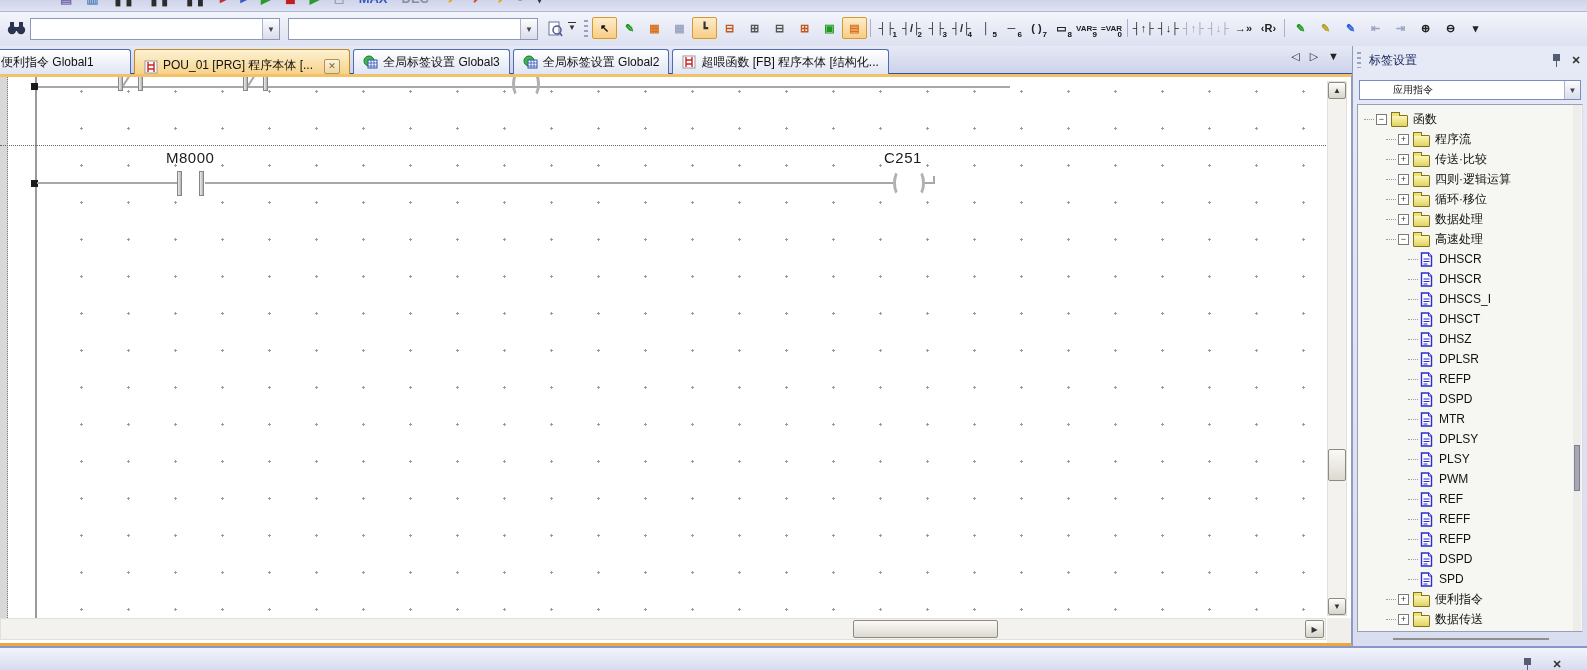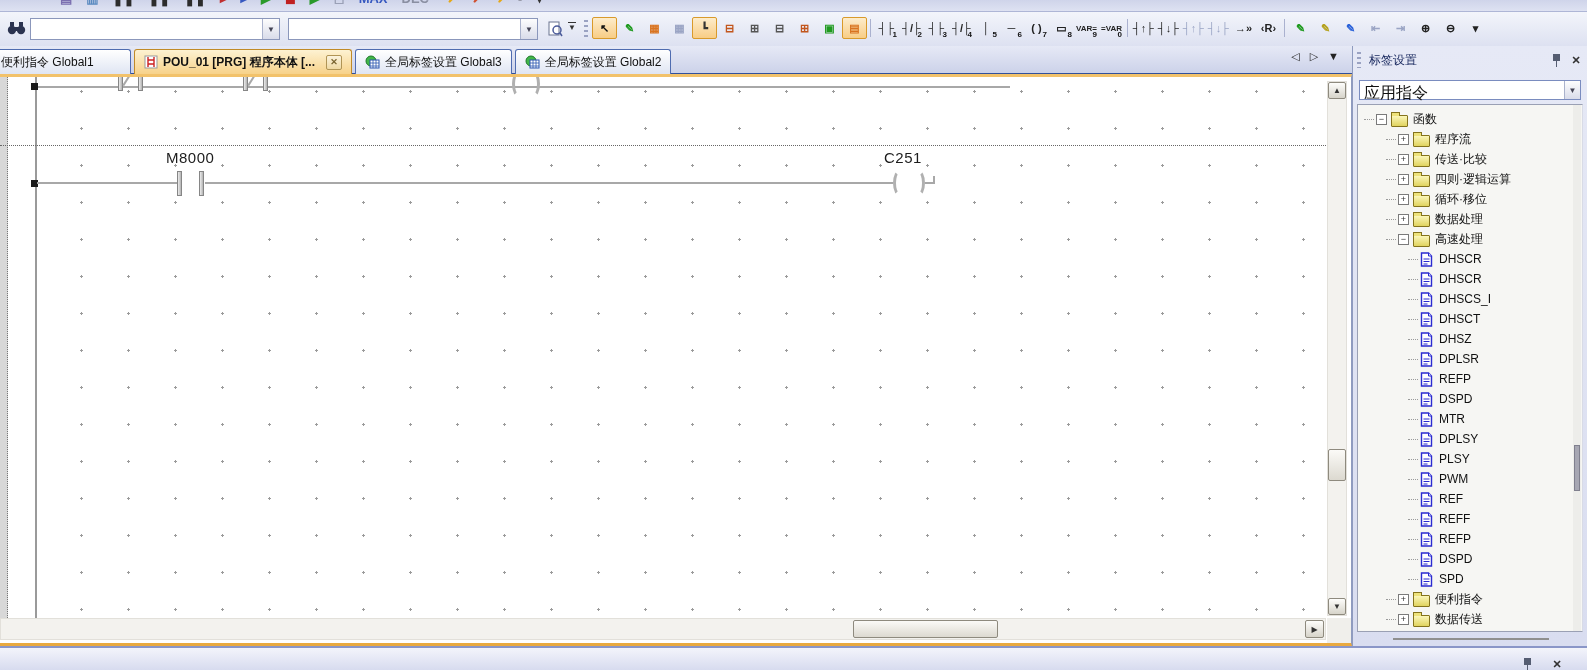--- a/index.html
+++ b/index.html
@@ -31,21 +31,21 @@
   #ladder-toolbar{position:absolute;left:592px;top:5px;display:flex;align-items:center;}
   #find-icon svg{display:block;}
 
   
   #tab-row{position:absolute;left:0;top:46px;width:1587px;height:28px;
     background:linear-gradient(#e6e9f6,#ccd2e9);border-bottom:1px solid #30509c;}
   #tabs{position:absolute;left:0;top:0;height:28px;display:flex;align-items:flex-end;}
   .tab{height:25px;display:flex;align-items:center;gap:5px;padding:0 9px;margin-right:3px;
     background:linear-gradient(#ffffff,#dfe5f3);border:1px solid #4f6cb0;border-bottom:none;
     border-radius:3px 3px 0 0;font-size:12px;color:#111;white-space:nowrap;cursor:default;}
-  .tab.active{background:linear-gradient(#fdf2d2,#f7d28a);border-color:#c08a28;font-weight:bold;}
+  .tab.active{background:linear-gradient(#fdf2d2,#f7d28a);border-color:#c08a28;font-weight:normal;align-items:flex-end;}
   .tab.cut{width:131px;overflow:hidden;border-left:none;border-radius:0 3px 0 0;padding-left:1px;}
   .tab .closebox{width:16px;height:15px;margin-left:6px;background:linear-gradient(#fbf3dd,#efd9a4);
     border:1px solid #b09455;font-size:9px;line-height:13px;text-align:center;color:#7a6430;border-radius:2px;}
   #tab-nav{position:absolute;right:248px;top:4px;display:flex;gap:10px;font-size:11px;color:#222;}
   #tab-nav span{cursor:default;}
 
   
   #editor{position:absolute;left:0;top:74px;width:1352px;height:572px;background:#fff;
     border-top:3px solid #f2c26b;border-bottom:3px solid #e9a93f;border-right:1px solid #8f9bbf;overflow:hidden;}
   #edge-strip{position:absolute;left:0;top:0;width:8px;height:541px;background:#d8d8d8;border-right:1px dotted #777;}
@@ -77,21 +77,21 @@
   #panel-grip{width:4px;height:16px;margin-left:4px;
     background:repeating-linear-gradient(#9aa2c2 0 2px,transparent 2px 5px);}
   #panel-title{font-size:12px;color:#15255c;margin-left:8px;flex:1;}
   .winbtn{width:16px;height:16px;display:flex;align-items:center;justify-content:center;margin-right:4px;}
   .pin{width:9px;height:13px;position:relative;}
   .pin::before{content:"";position:absolute;left:1px;top:0;width:7px;height:7px;background:#555d72;}
   .pin::after{content:"";position:absolute;left:4px;top:7px;width:1px;height:6px;background:#555d72;}
   .xglyph{font-size:11px;color:#333;font-weight:bold;}
   #panel-combo{position:absolute;left:6px;top:34px;width:222px;height:20px;background:#fff;
     border:1px solid #7a8cbf;display:flex;}
-  #panel-combo .cval{flex:1;font-size:16px;padding:2px 4px;color:#111;}
+  #panel-combo .cval{flex:1;font-size:10px;padding:2px 4px;color:#111;margin-left:29px;}
   #panel-combo .carr{width:16px;background:linear-gradient(#fdfdfd,#d9dcea);border-left:1px solid #aab2cc;
     display:flex;align-items:center;justify-content:center;font-size:8px;color:#445;}
   #tree-box{position:absolute;left:4px;top:58px;width:226px;height:528px;background:#f6f6f3;
     border:1px solid #9aa0b4;border-right-color:#d8dbe6;overflow:hidden;}
   #tree{position:absolute;left:2px;top:4px;}
   .trow{height:20px;display:flex;align-items:center;font-size:12px;color:#111;white-space:nowrap;}
   .indent{display:inline-block;height:1px;}
   .conn{display:inline-block;width:10px;height:1px;border-top:1px dotted #9a9a9a;margin-right:2px;}
   .tg{width:11px;height:11px;border:1px solid #7a7a7a;background:#fff;font-size:9px;line-height:8px;
     text-align:center;color:#333;margin-right:4px;flex:none;}
@@ -319,20 +319,29 @@
       <div class="tab">
 
     <svg class="ic-global" width="15" height="14" viewBox="0 0 15 14">
       <circle cx="6" cy="6" r="5" fill="#41b649" stroke="#1f7a28"></circle>
       <rect x="5" y="5" width="9" height="8" fill="#fff" stroke="#2b55b0"></rect>
       <path d="M5 8h9M5 11h9M8 5v8M11 5v8" stroke="#2b55b0" stroke-width="0.8"></path>
     </svg>
     <span class="tlabel">全局标签设置 Global2</span>
 
   </div>
+      <div class="tab">
+    <svg class="ic-ladder" width="14" height="14" viewBox="0 0 14 14">
+      <rect x="1" y="1" width="12" height="12" fill="#fff" stroke="#999"></rect>
+      <path d="M4 2v10M10 2v10M4 5h6M4 9h6" stroke="#cc2222" stroke-width="1.4" fill="none"></path>
+    </svg>
+
+    <span class="tlabel">超喂函数 [FB] 程序本体 [结构化...</span>
+
+  </div>
     </div>
   <div id="tab-nav">
     <span>◁</span>
     <span>▷</span>
     <span>▼</span>
   </div>
 </div>
 
 <div id="editor">
   <div id="grid"></div>

